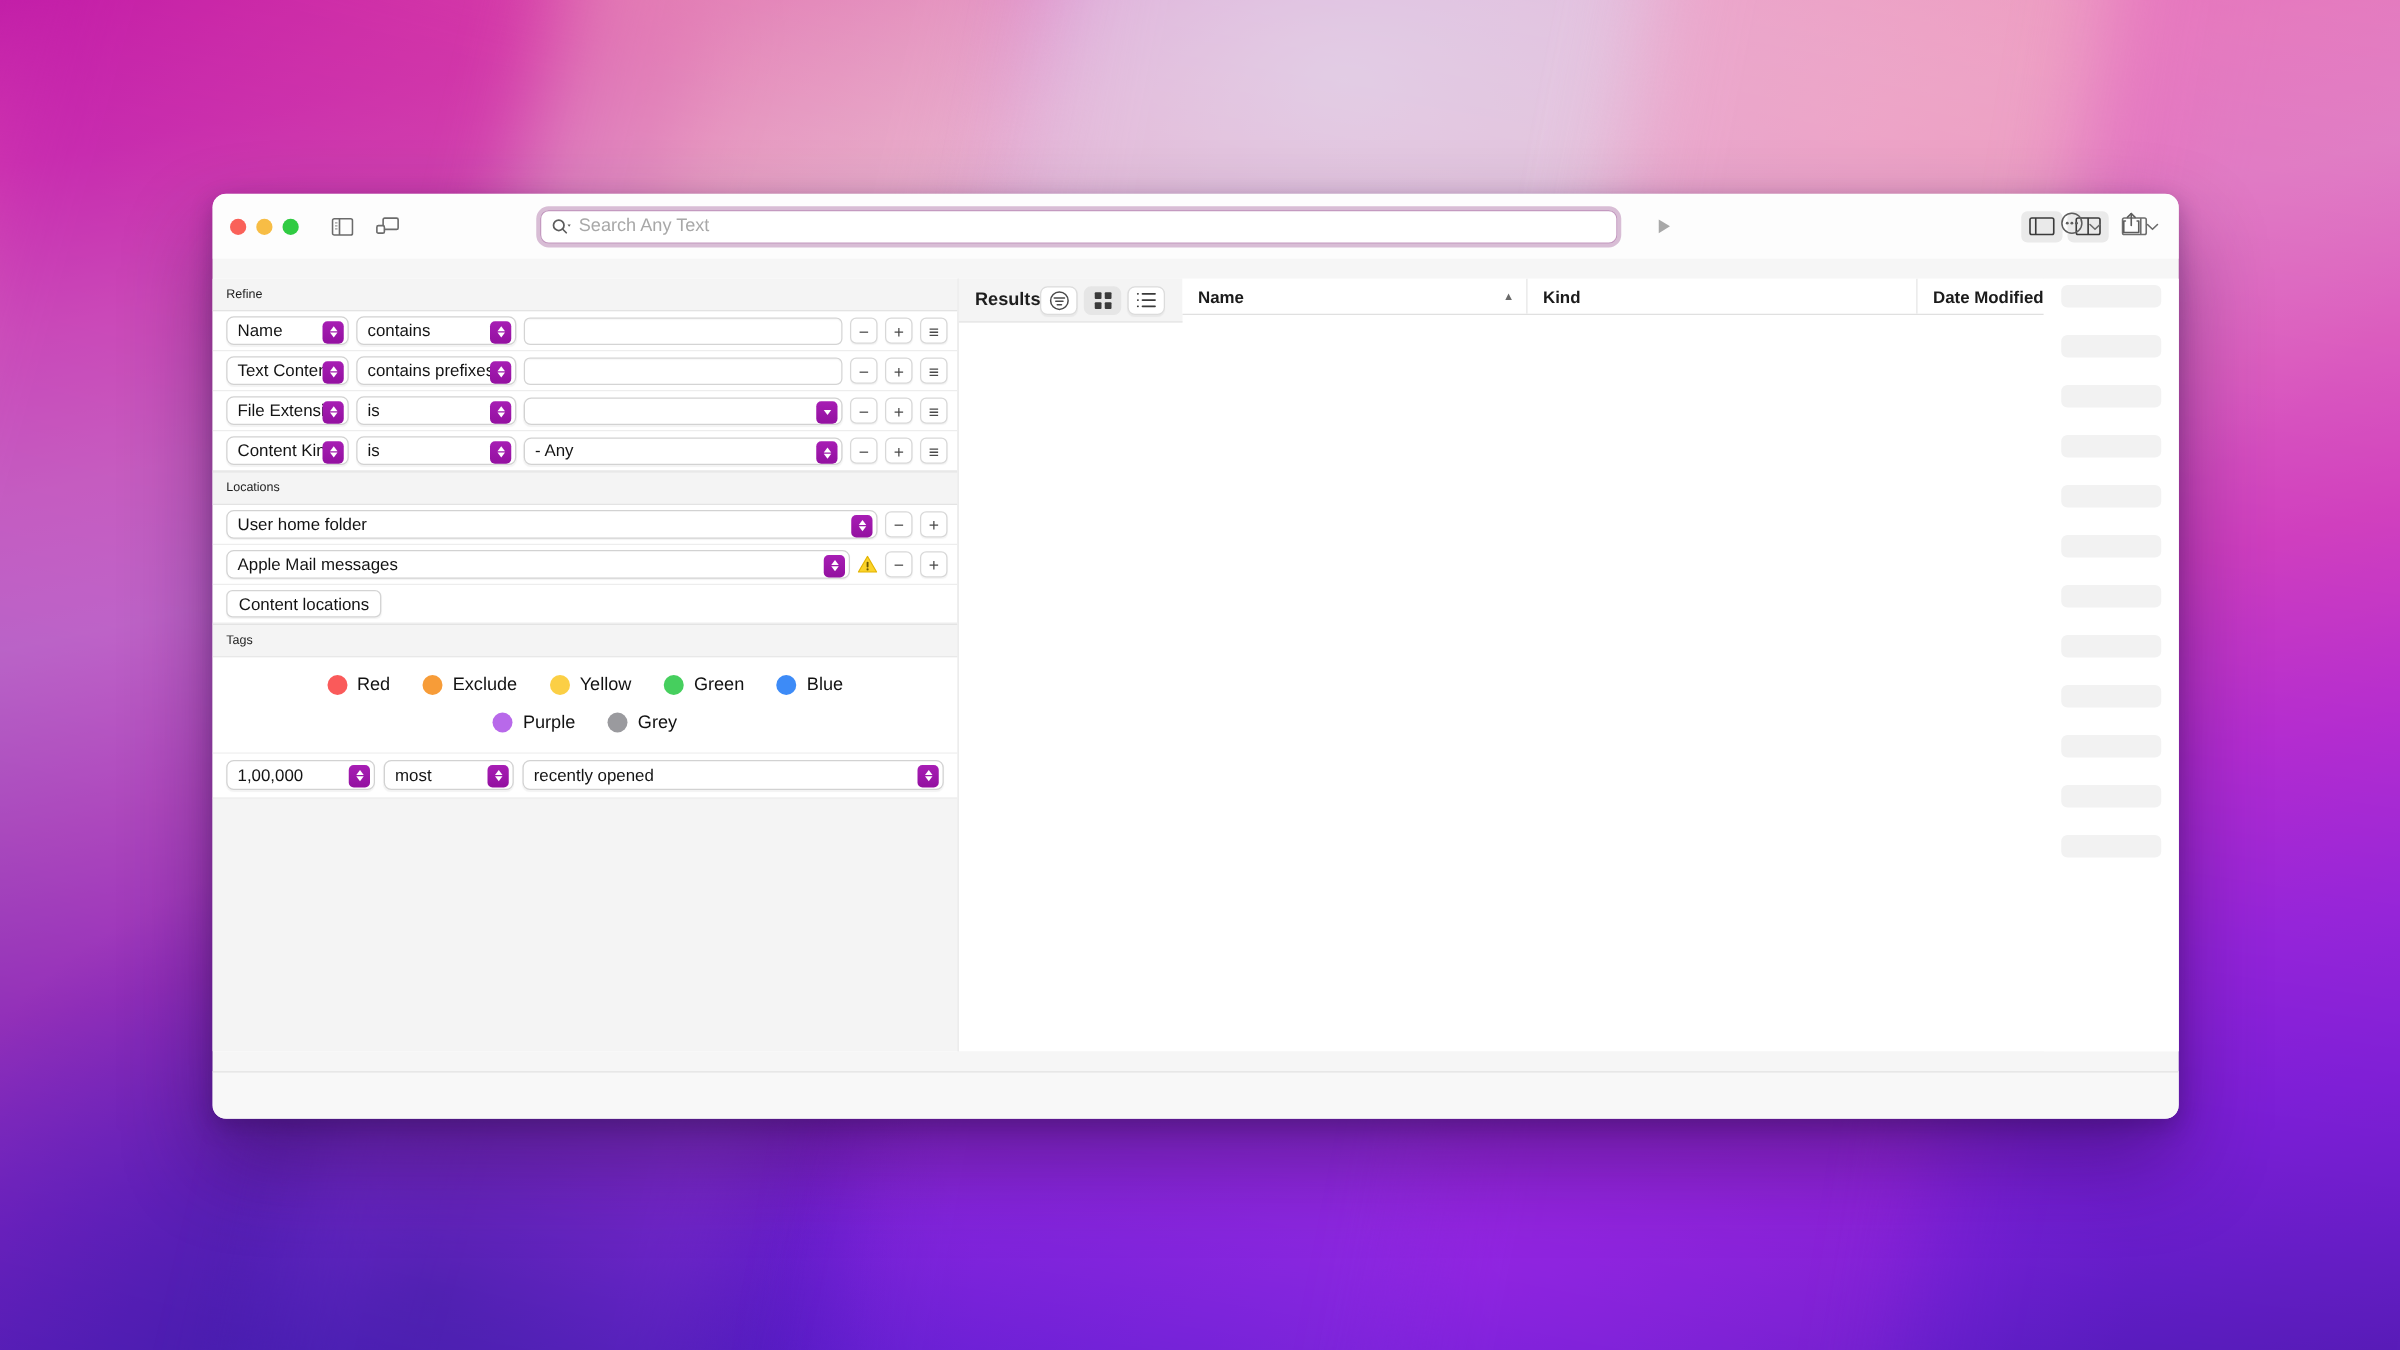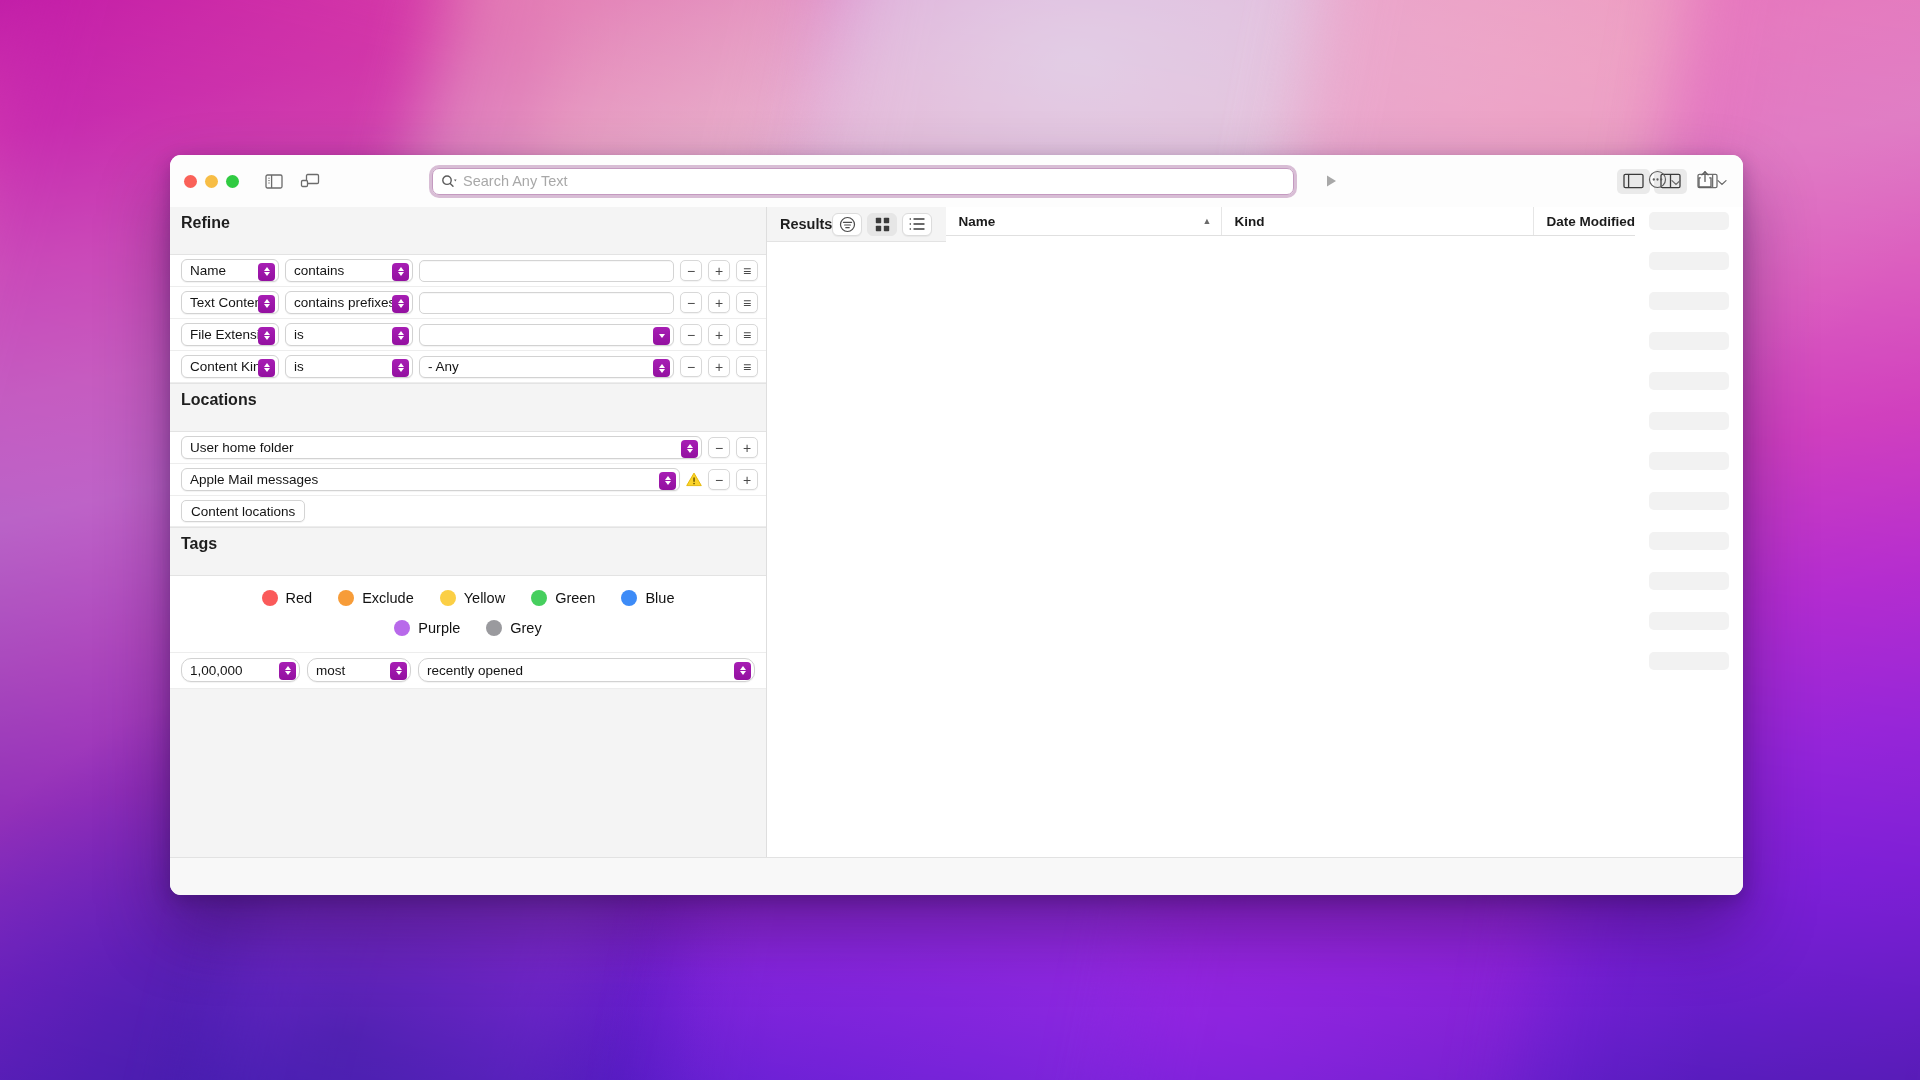--- a/index.html
+++ b/index.html
@@ -61,20 +61,21 @@
     left: 170px;
     top: 155px;
     width: 1573px;
     height: 740px;
     background: #f6f6f6;
     border-radius: 11px;
     box-shadow: 0 34px 70px rgba(40,10,70,.45), 0 6px 18px rgba(40,10,70,.30);
     overflow: hidden;
     display: flex;
     flex-direction: column;
+    gap: 16px;
   }
 
   
   #toolbar {
     height: 52px;
     min-height: 52px;
     background: #fdfdfd;
     display: flex;
     align-items: center;
     padding: 0 16px 0 14px;
@@ -134,22 +135,22 @@
     width: 597px; min-width: 597px;
     background: #ffffff;
     border-right: 1px solid #dedede;
     display: flex; flex-direction: column;
     overflow: hidden;
   }
   .sec-header {
     background: #f4f4f4;
     border-top: 1px solid #e3e3e3;
     border-bottom: 1px solid #e3e3e3;
-    padding: 7px 12px 22px 11px;
-    font-size: 16px; font-weight: bold; color: #1e1e1e;
+    padding: 7px 12px 7px 11px;
+    font-size: 10px; font-weight: normal; color: #1e1e1e;
   }
   .sec-header.first { border-top: none; }
 
   .row {
     display: flex; align-items: center;
     padding: 4px 8px 4px 11px;
     border-bottom: 1px solid #ededed;
     gap: 6px;
   }
   .row:last-child { border-bottom: none; }
@@ -211,21 +212,21 @@
   }
 
   
   #tags-body { background:#fff; padding: 14px 14px 16px; border-bottom: 1px solid #ededed; }
   .tag-line { display: flex; justify-content: center; align-items: center; gap: 26px; }
   .tag-line + .tag-line { margin-top: 14px; }
   .tag { display: flex; align-items: center; gap: 8px; font-size: 14.5px; color: #121212; }
   .dot { width: 16px; height: 16px; border-radius: 50%; }
 
   #limit-row { display: flex; align-items: center; gap: 7px; padding: 5px 11px 6px; background:#fff; }
-  #limit-row .popup { height: 24px; border-radius: 10px; }
+  #limit-row .popup { height: 24px; }
   .popup.w1 { width: 119px; }
   .popup.w2 { width: 104px; text-align: center; }
   .popup.w3 { flex: 1; align-items: center; }
 
   #left-filler { flex: 1; background: #f4f4f4; border-top: 1px solid #ededed; }
 
   
   #right-pane { flex: 1; display: flex; background: #fff; min-width: 0; }
   #results-head {
     background: #f4f4f4;

